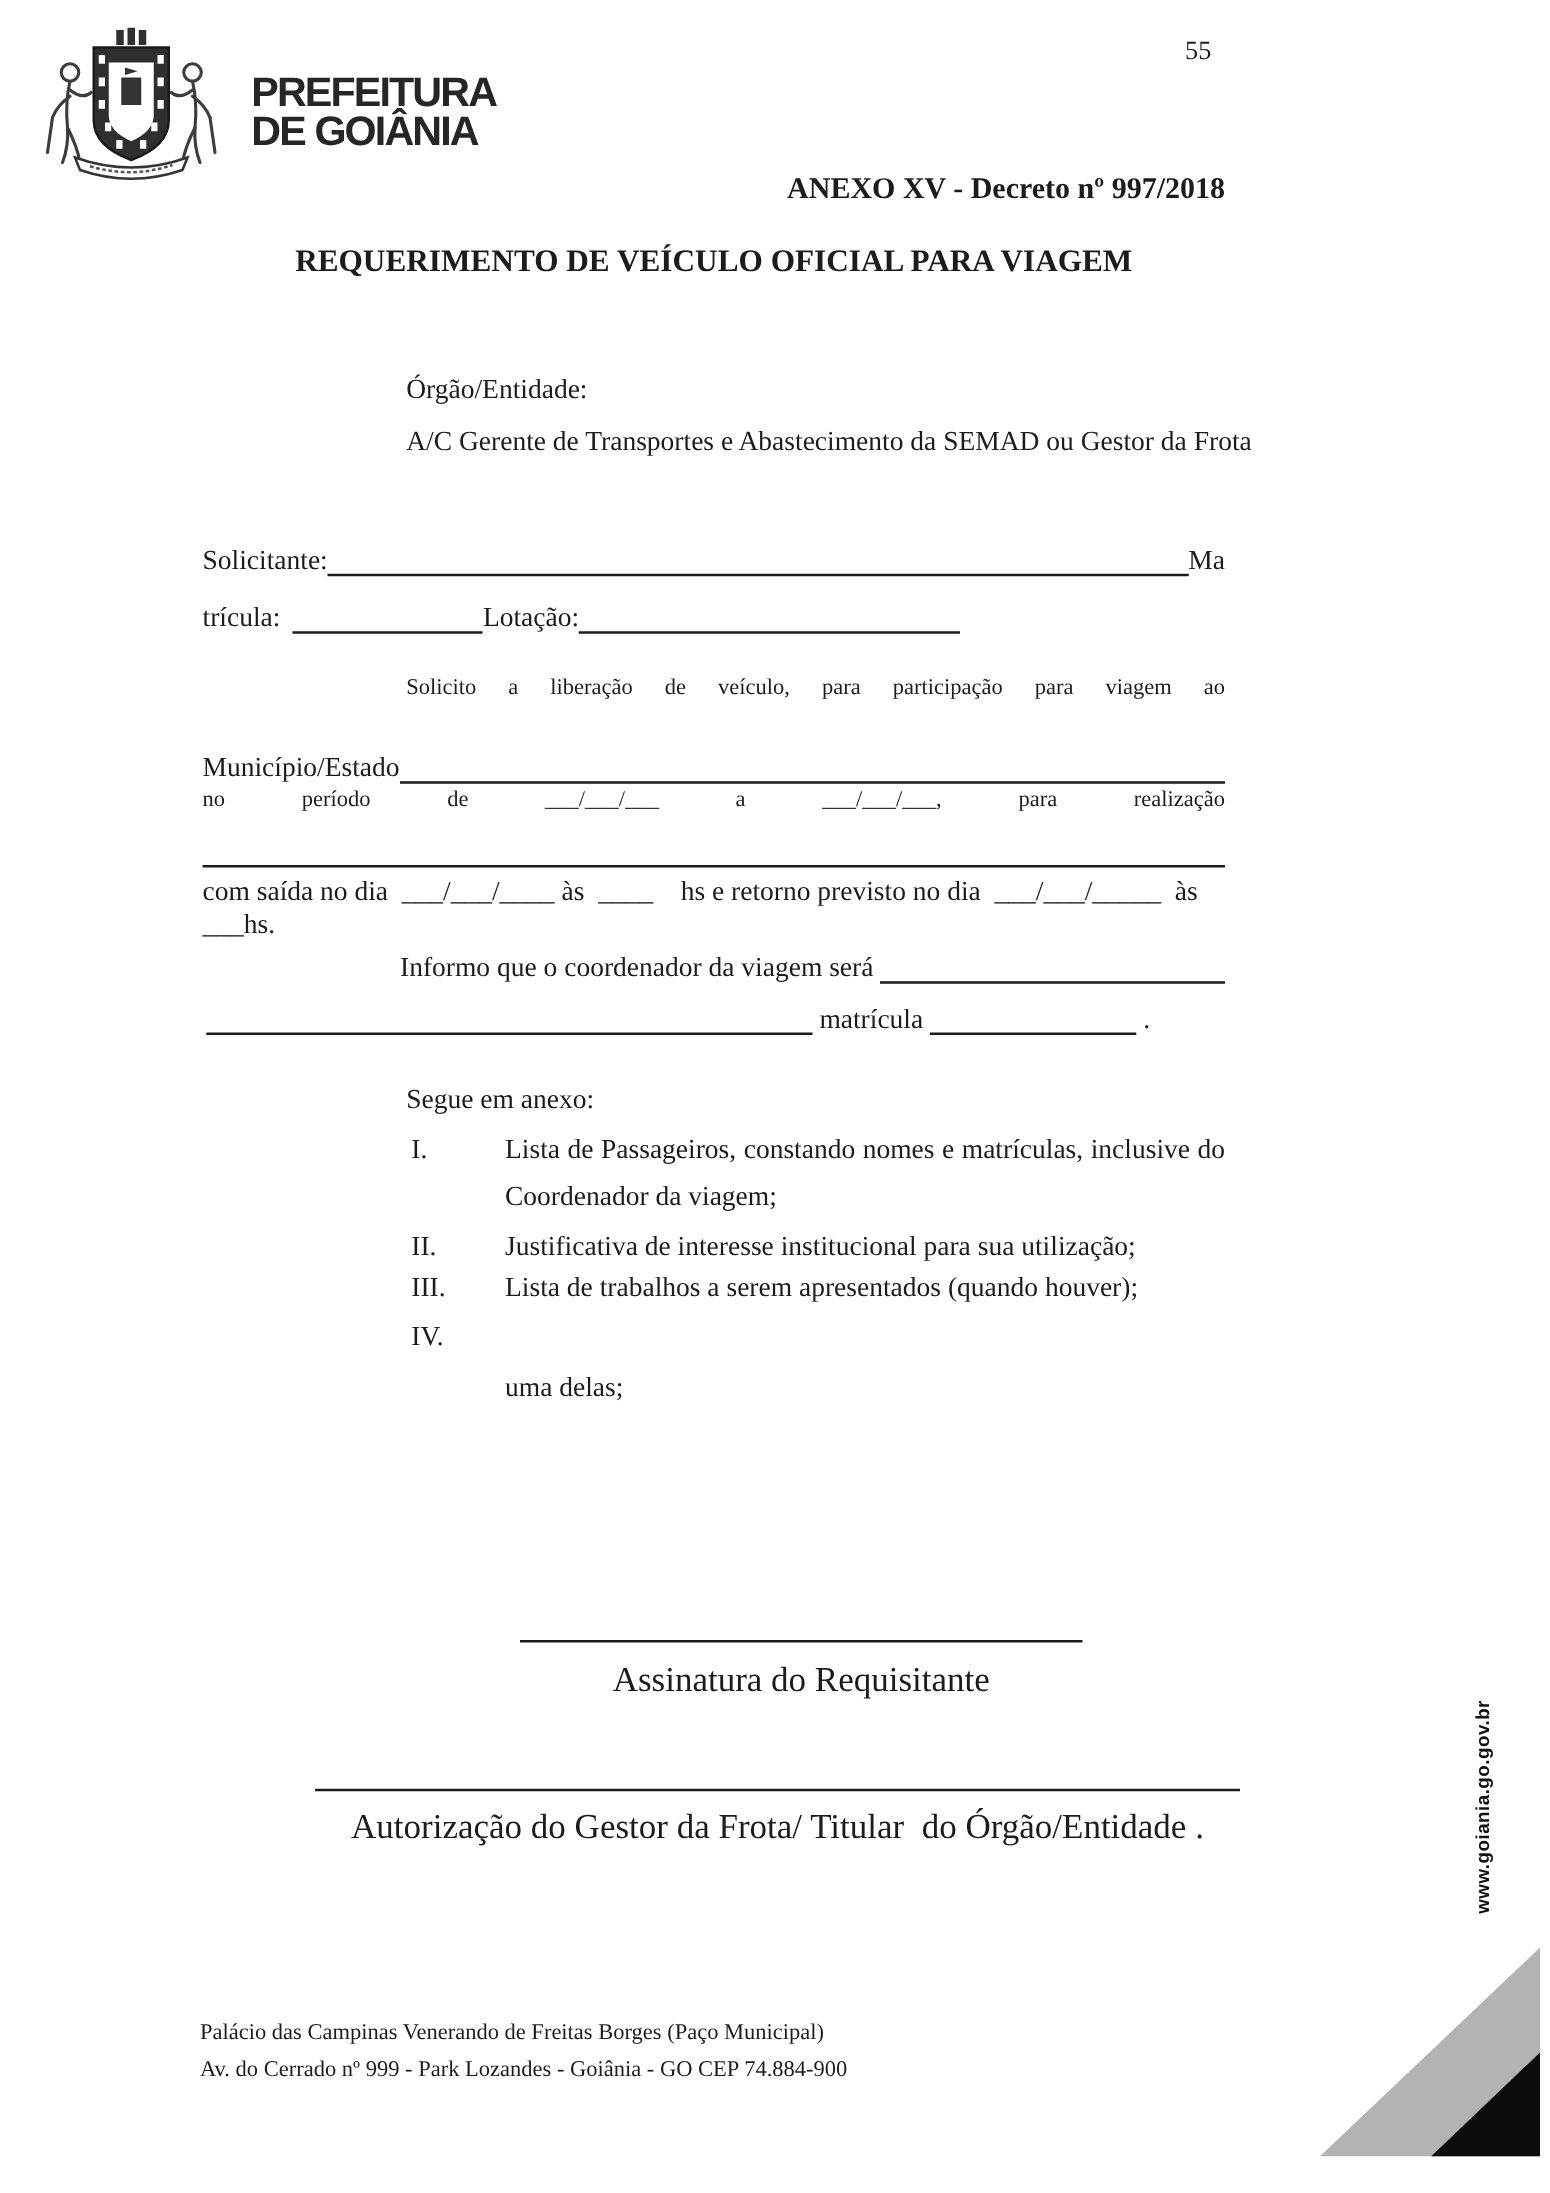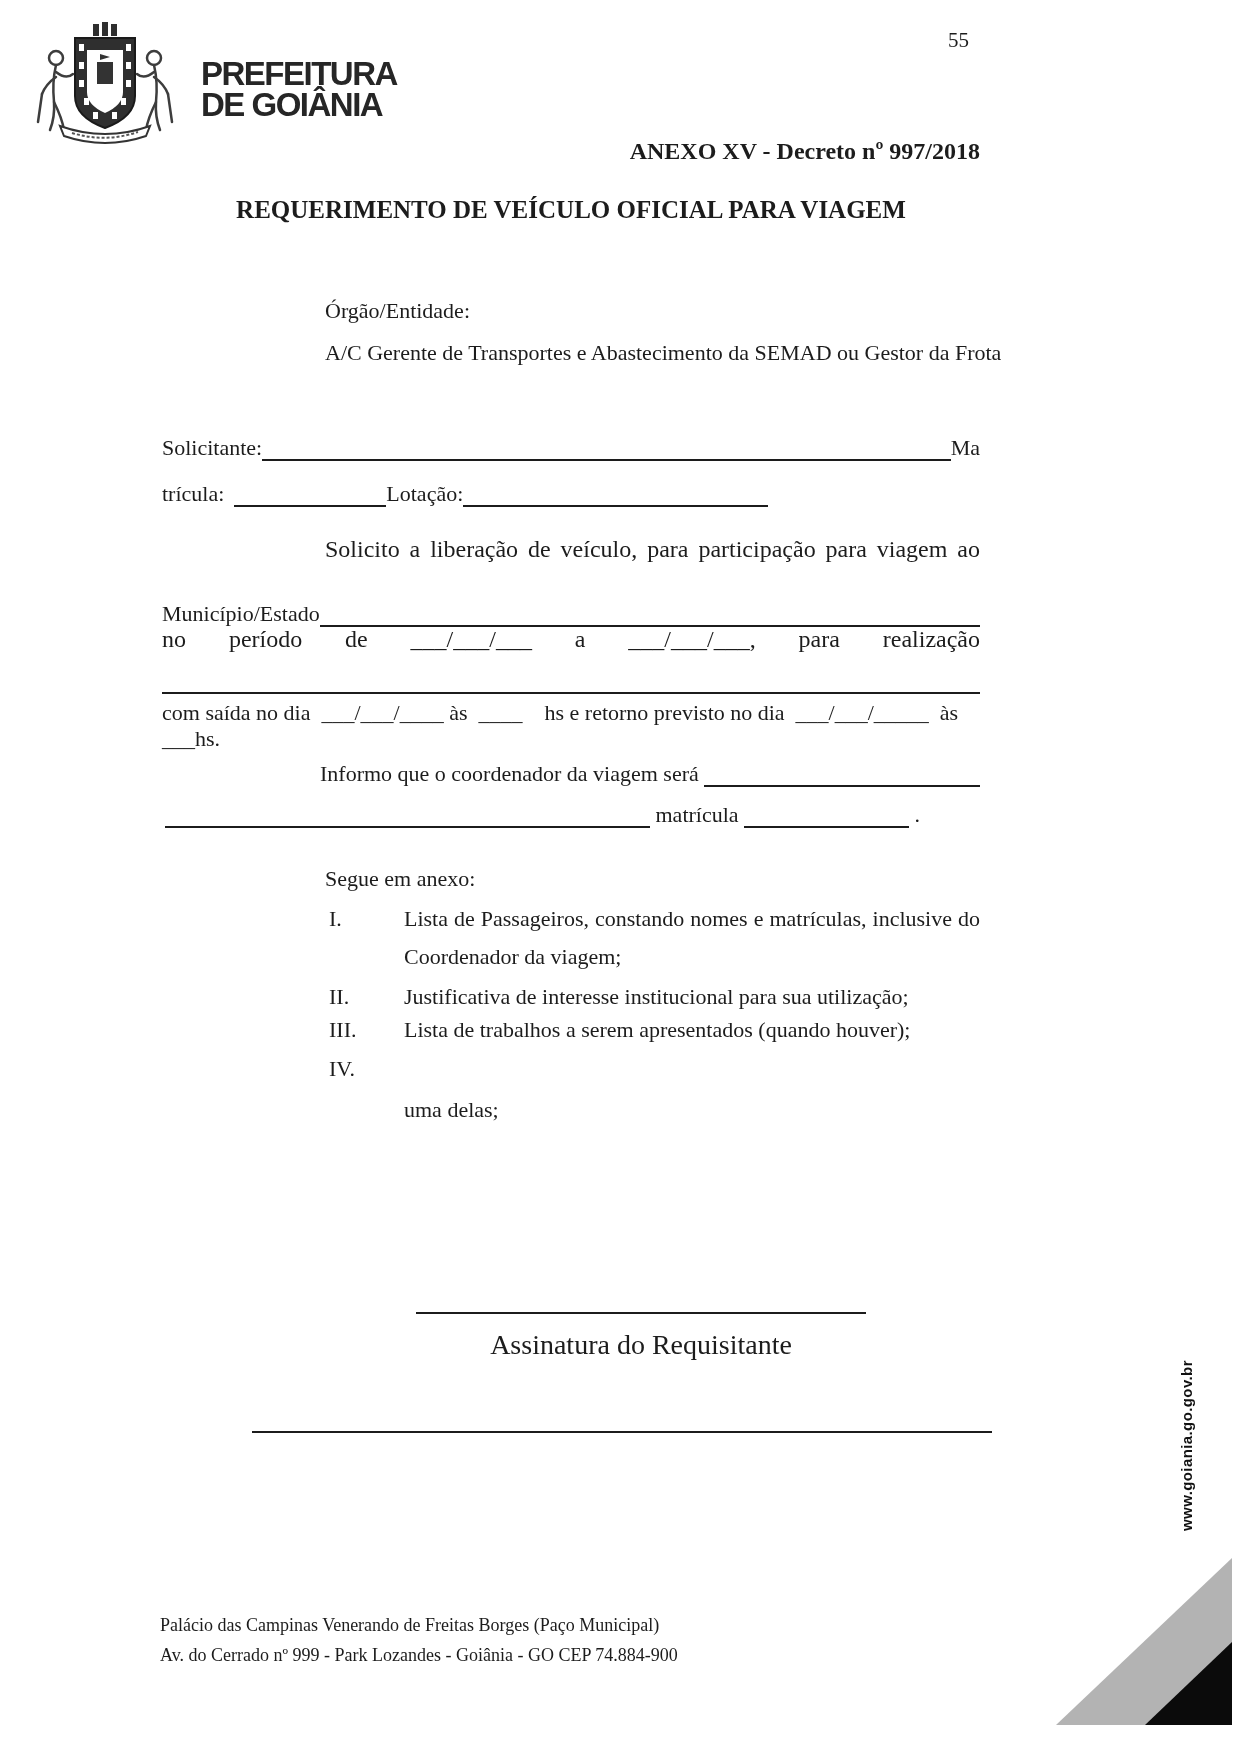--- a/index.html
+++ b/index.html
@@ -7,21 +7,21 @@
     position:relative;
     width:1240px;height:1754px;
     background:#ffffff;
     font-family:"Liberation Serif","DejaVu Serif",serif;
     color:#1c1c1c;
     overflow:hidden;
   }
   .abs{position:absolute;}
   .line{white-space:pre-wrap;font-size:22px;line-height:26px;}
   
-  .jline{font-size:24px;line-height:26px;text-align:justify;text-align-last:justify;white-space:normal;}
+  .jline{font-size:18px;line-height:26px;text-align:justify;text-align-last:justify;white-space:normal;}
   
   .fillrow{display:flex;align-items:flex-end;font-size:22px;line-height:26px;margin-top:21px;}
   .fillrow .lbl{white-space:pre-wrap;}
   .blank{flex:1 1 auto;border-bottom:2px solid #1c1c1c;height:24px;}
   .blank.fx{flex:0 0 auto;}
   .rule{border-bottom:2px solid #1c1c1c;}
   
   .item-line{position:absolute;left:329px;width:651px;font-size:22px;line-height:26px;}
   .item-line .num{position:absolute;left:0;top:0;}
   .item-line .txt{display:block;margin-left:75px;}
@@ -172,20 +172,21 @@
   <div class="item-line" style="top:1056px">
     <span class="num">IV.</span>
   </div>
   <div class="cont-line" style="top:1097px">uma delas;</div>
 
 
   <div class="abs" style="left:416px;top:1312px;width:450px;border-top:2px solid #1c1c1c"></div>
   <div class="abs sig-caption" style="left:416px;top:1332px;width:450px">Assinatura do Requisitante</div>
 
   <div class="abs" style="left:252px;top:1431px;width:740px;border-top:2px solid #1c1c1c"></div>
+  <div class="abs sig-caption" style="left:252px;top:1449px;width:740px">Autorização do Gestor da Frota/ Titular  do Órgão/Entidade .</div>
 
   <div class="website">www.goiania.go.gov.br</div>
 
   <svg class="abs" style="left:1048px;top:1552px" width="190" height="176" viewBox="0 0 190 176">
     <polygon points="8,173 184,6 184,173" fill="#b3b3b3"></polygon>
     <polygon points="97,173 184,90 184,173" fill="#0b0b0b"></polygon>
   </svg>
 
   <div class="footer-line" style="top:1614px">Palácio das Campinas Venerando de Freitas Borges (Paço Municipal)</div>
   <div class="footer-line" style="top:1644px">Av. do Cerrado nº 999 - Park Lozandes - Goiânia - GO CEP 74.884-900</div>

